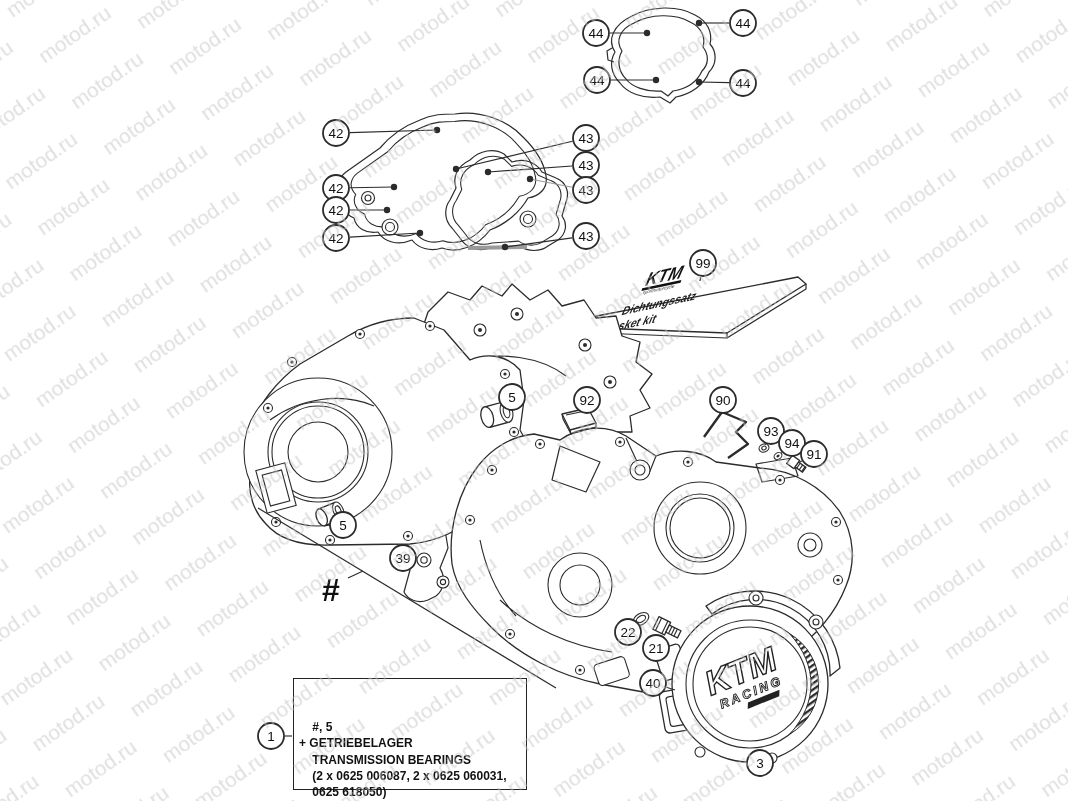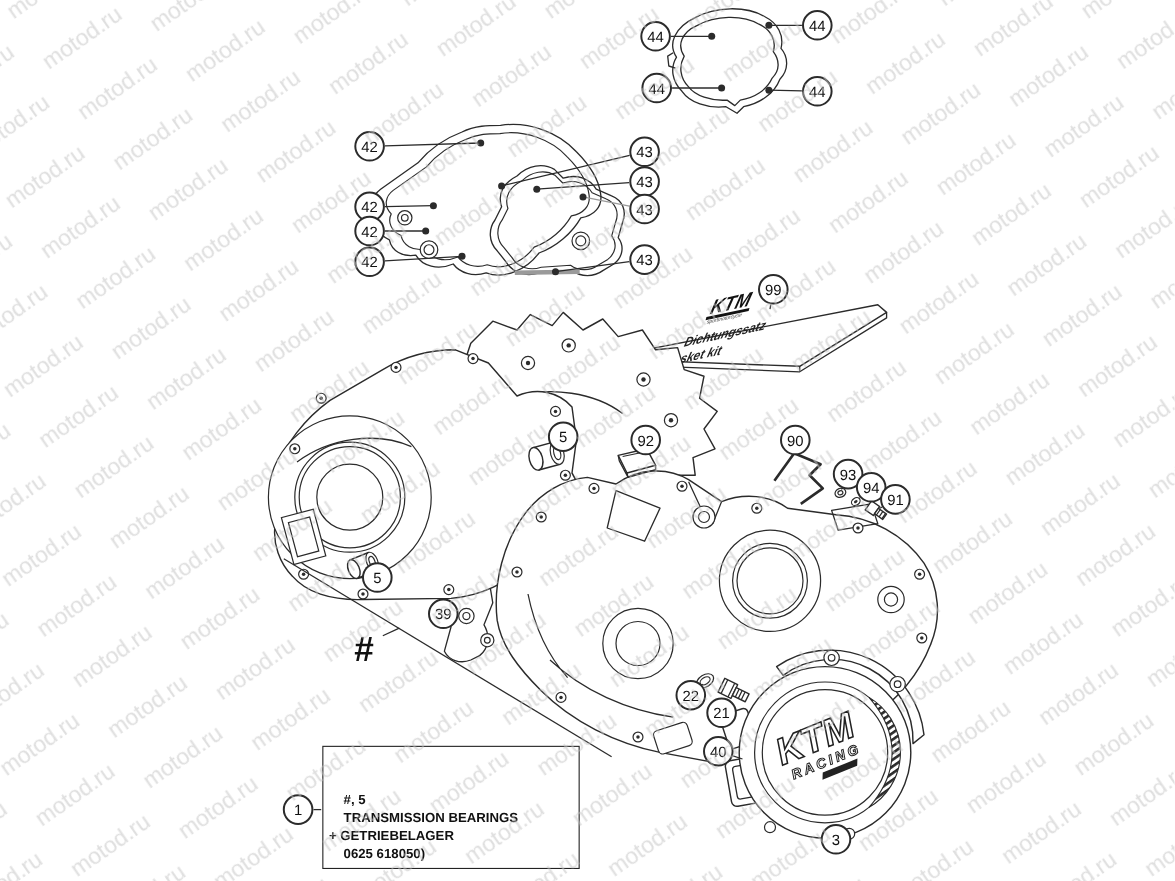--- a/index.html
+++ b/index.html
@@ -379,21 +379,21 @@
         </g>
         <g>
           <line x1="285" y1="736" x2="292" y2="736" stroke="#2b2b2b" stroke-width="1.15"></line>
           <circle cx="271" cy="736" r="13" fill="#fff" stroke="#2b2b2b" stroke-width="1.8"></circle>
           <text x="271" y="741" text-anchor="middle" font-size="13.5" fill="#111">1</text>
         </g>
       </g>
 </svg>
 
 <div id="note-box">
-  <div><div>    #, 5</div><div>    TRANSMISSION BEARINGS</div><div>+ GETRIEBELAGER</div><div>    0625 618050)</div></div>
+  <div><div>    #, 5</div><div>+ GETRIEBELAGER</div><div>    TRANSMISSION BEARINGS</div><div>    (2 x 0625 006087, 2 x 0625 060031,</div><div>    0625 618050)</div></div>
 </div>
 
 <svg id="watermark-svg" width="1068" height="801" viewBox="0 0 1068 801">
   <defs>
     <pattern id="wm" width="200" height="56" patternUnits="userSpaceOnUse" patternTransform="rotate(-35)">
       <text x="0" y="22" font-size="21" fill="#c4c4c4">motod.ru</text>
       <text x="100" y="50" font-size="21" fill="#c4c4c4">motod.ru</text>
     </pattern>
   </defs>
   <rect x="-400" y="-400" width="1900" height="1700" fill="url(#wm)" opacity="0.55"></rect>

